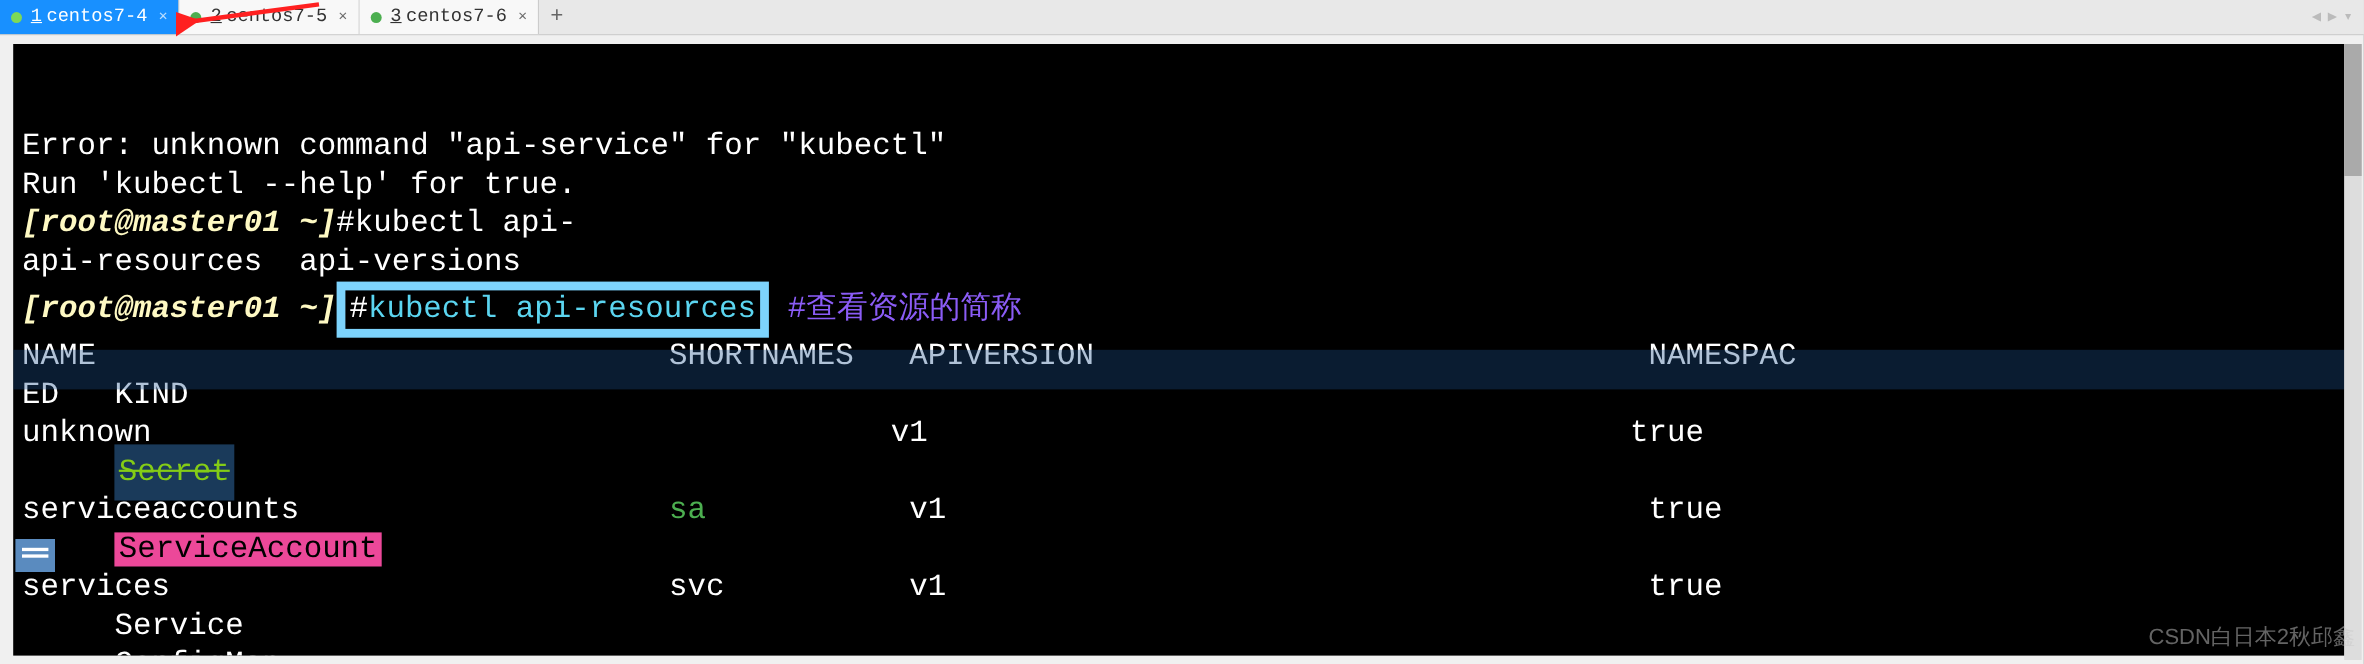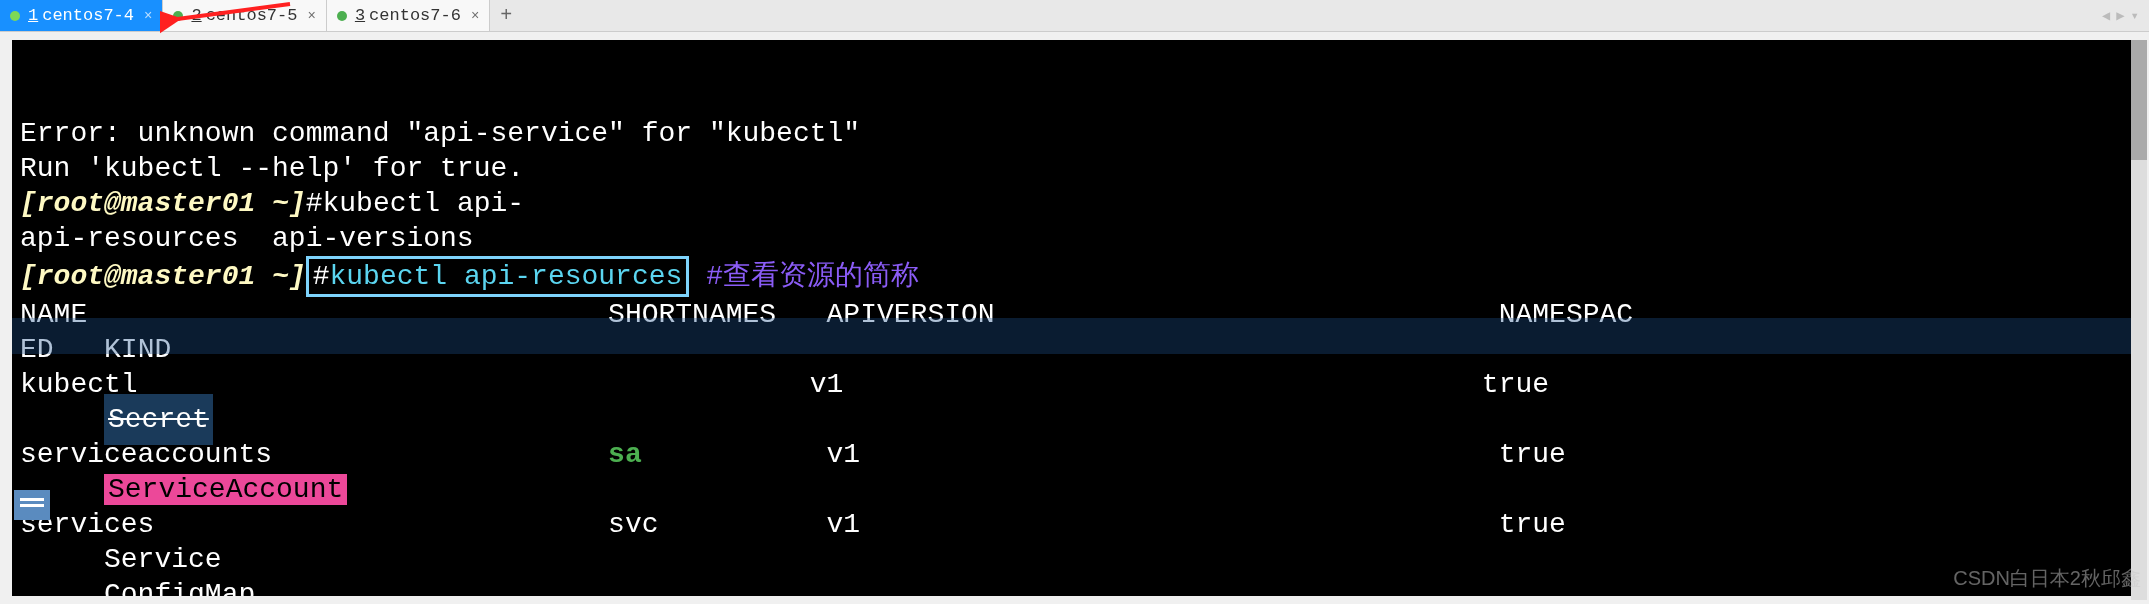--- a/index.html
+++ b/index.html
@@ -83,43 +83,43 @@
       white-space: pre;
       width: calc(100% - 24px);
       margin: 8px 12px 0 12px;
       height: 556px;
       overflow: hidden;
       position: relative;
     }
     .c-white { color: #ffffff; }
     .c-red { color: #fef9c3; font-weight: bold; font-style: italic; }
     .c-lblue { color: #5bd5f0; }
-    .c-green { color: #4caf50; font-weight: bold; }
+    .c-green { color: #4caf50; }
     .c-anno { color: #8b5cf6; }
     .red-box {
-      border: 3px solid #7dd3fc;
+      border: 8px solid #7dd3fc;
       padding: 0 4px;
       display: inline-block;
       text-align: center;
     }
     .hl-green {
       background: #ec4899;
       color: #000;
       padding: 0 4px;
     }
     .hl-row-blue {
       position: absolute;
       left: 0;
       right: 0;
       height: 36px;
       background: rgba(30, 80, 140, 0.35);
       pointer-events: none;
     }
     .cut-secret {
-      color: #ffffff;
+      color: #84cc16;
       text-decoration: line-through;
       background: #1a3a5a;
       padding: 10px 4px;
     }
     .watermark {
       position: absolute;
       right: 8px;
       bottom: 12px;
       color: rgba(200,200,200,0.5);
       font-size: 20px;
@@ -198,21 +198,21 @@
 
 <div class="terminal">
 <div class="hl-row-blue" style="top:278px;"></div>
 <span class="c-white">Error: unknown command "api-service" for "kubectl"</span>
 <span class="c-white">Run 'kubectl --help' for true.</span>
 <span class="c-red">[root@master01 ~]</span><span class="c-white">#</span><span class="c-white">kubectl api-</span>
 <span class="c-white">api-resources  api-versions</span>
 <span class="c-red">[root@master01 ~]</span><span class="red-box"><span class="c-white">#</span><span class="c-lblue">kubectl api-resources</span></span> <span class="c-anno">#查看资源的简称</span>
 <span class="c-white">NAME</span>                               <span class="c-white">SHORTNAMES</span>   <span class="c-white">APIVERSION</span>                              <span class="c-white">NAMESPAC</span>
 <span class="c-white">ED</span>   <span class="c-white">KIND</span>
-<span class="c-white">kubectl</span>                                        <span class="c-white">v1</span>                                      <span class="c-white">true</span>
+<span class="c-white">unknown</span>                                        <span class="c-white">v1</span>                                      <span class="c-white">true</span>
      <span class="cut-secret">Secret</span>
 <span class="c-white">serviceaccounts</span>                    <span class="c-green">sa</span>           <span class="c-white">v1</span>                                      <span class="c-white">true</span>
      <span class="hl-green">ServiceAccount</span>
 <span class="c-white">services</span>                           <span class="c-white">svc</span>          <span class="c-white">v1</span>                                      <span class="c-white">true</span>
      <span class="c-white">Service</span>
      <span class="c-white">ConfigMap</span>
 </div>
 
 <div class="left-handle"></div>
 

